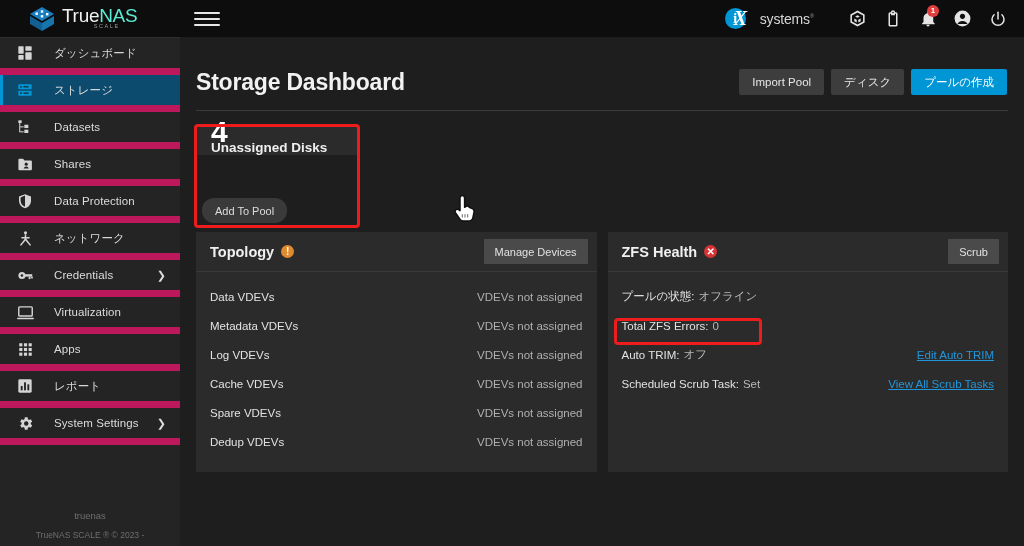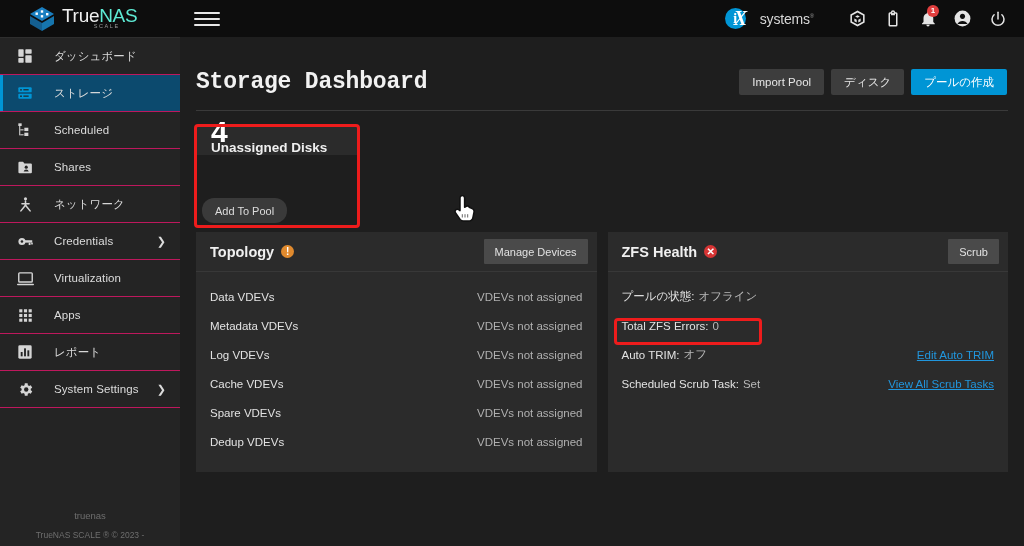--- a/index.html
+++ b/index.html
@@ -69,21 +69,21 @@
 
   
   .sidebar {
     position: absolute; top: 37px; left: 0;
     width: 180px; height: 509px;
     background: #242424;
     border-top: 1px solid #2e2e2e;
   }
   .nav-item {
     height: 37px; display: flex; align-items: center;
-    border-bottom: 1px solid #be185d;
+    border-bottom: 7px solid #be185d;
     padding-left: 14px; cursor: pointer; position: relative;
   }
   .nav-item.active { background: #0c4a6e; }
   .nav-item.active::before {
     content: ''; position: absolute; left: 0; top: 0; bottom: 0;
     width: 3px; background: #0095d5;
   }
   .nav-icon {
     width: 22px; height: 20px; margin-right: 18px;
     display: flex; align-items: center; justify-content: center;
@@ -102,21 +102,21 @@
   
   .main {
     position: absolute; top: 37px; left: 180px;
     width: 844px; height: 509px;
     background: #1e1e1e; overflow: hidden;
   }
   .page-head {
     display: flex; align-items: center;
     padding: 26px 17px 0 16px; height: 64px;
   }
-  .page-title { font-size: 23px; font-weight: 700; color: #f2f2f2; letter-spacing: -.2px; font-family: Liberation Mono, monospace; }
+  .page-title { font-size: 23px; font-weight: 700; color: #f2f2f2; letter-spacing: -.2px; }
   .head-btns { margin-left: auto; display: flex; gap: 7px; }
   .btn {
     border: none; cursor: pointer; font-family: inherit;
     font-size: 11.5px; padding: 0 13px; height: 26px;
     border-radius: 2px; color: #e6e6e6; background: #4a4a4a;
     display: flex; align-items: center; justify-content: center;
     white-space: nowrap;
   }
   .btn-primary { background: #0095d5; color: #fff; }
   .btn-dark { background: #3d3d3d; }
@@ -310,34 +310,43 @@
     <span class="nav-icon">
       <svg width="16" height="16" viewBox="0 0 24 24" fill="currentColor">
         <rect x="2" y="2" width="5" height="4"></rect>
         <rect x="3.3" y="6" width="1.6" height="14"></rect>
         <rect x="4.9" y="11" width="5" height="1.6"></rect>
         <rect x="4.9" y="18.4" width="5" height="1.6"></rect>
         <rect x="11" y="8.6" width="6" height="5"></rect>
         <rect x="11" y="16" width="6" height="5"></rect>
       </svg>
     </span>
-    <span class="nav-label">Scheduled</span>
+    <span class="nav-label">Datasets</span>
   </div>
 
   <div class="nav-item">
     <span class="nav-icon">
       <svg width="17" height="17" viewBox="0 0 24 24" fill="currentColor">
         <path d="M2 5.5a1.5 1.5 0 0 1 1.5-1.5h5l2 2.2h9A1.5 1.5 0 0 1 21 7.7v11a1.5 1.5 0 0 1-1.5 1.5h-16A1.5 1.5 0 0 1 2 18.7z"></path>
         <circle cx="13" cy="11.5" r="2.2" fill="#242424"></circle>
         <path d="M9.4 17.6a3.7 3.7 0 0 1 7.2 0z" fill="#242424"></path>
       </svg>
     </span>
     <span class="nav-label">Shares</span>
   </div>
 
+  <div class="nav-item">
+    <span class="nav-icon">
+      <svg width="16" height="16" viewBox="0 0 24 24" fill="currentColor">
+        <path d="M12 1.8 21 5.4v6.2c0 5.4-3.8 9.9-9 11.2-5.2-1.3-9-5.8-9-11.2V5.4z"></path>
+        <path d="M12 3.8v16.8c-3.8-1.2-6.6-4.6-6.6-8.9V6.6z" fill="#242424"></path>
+      </svg>
+    </span>
+    <span class="nav-label">Data Protection</span>
+  </div>
 
   <div class="nav-item">
     <span class="nav-icon">
       <svg width="17" height="17" viewBox="0 0 24 24" fill="none" stroke="currentColor" stroke-width="2.2" stroke-linecap="round">
         <circle cx="12" cy="4" r="2.2" fill="currentColor" stroke="none"></circle>
         <path d="M12 7v6"></path>
         <path d="M12 13 5.5 21"></path>
         <path d="M12 13 18.5 21"></path>
         <path d="M7 11h10"></path>
       </svg>

